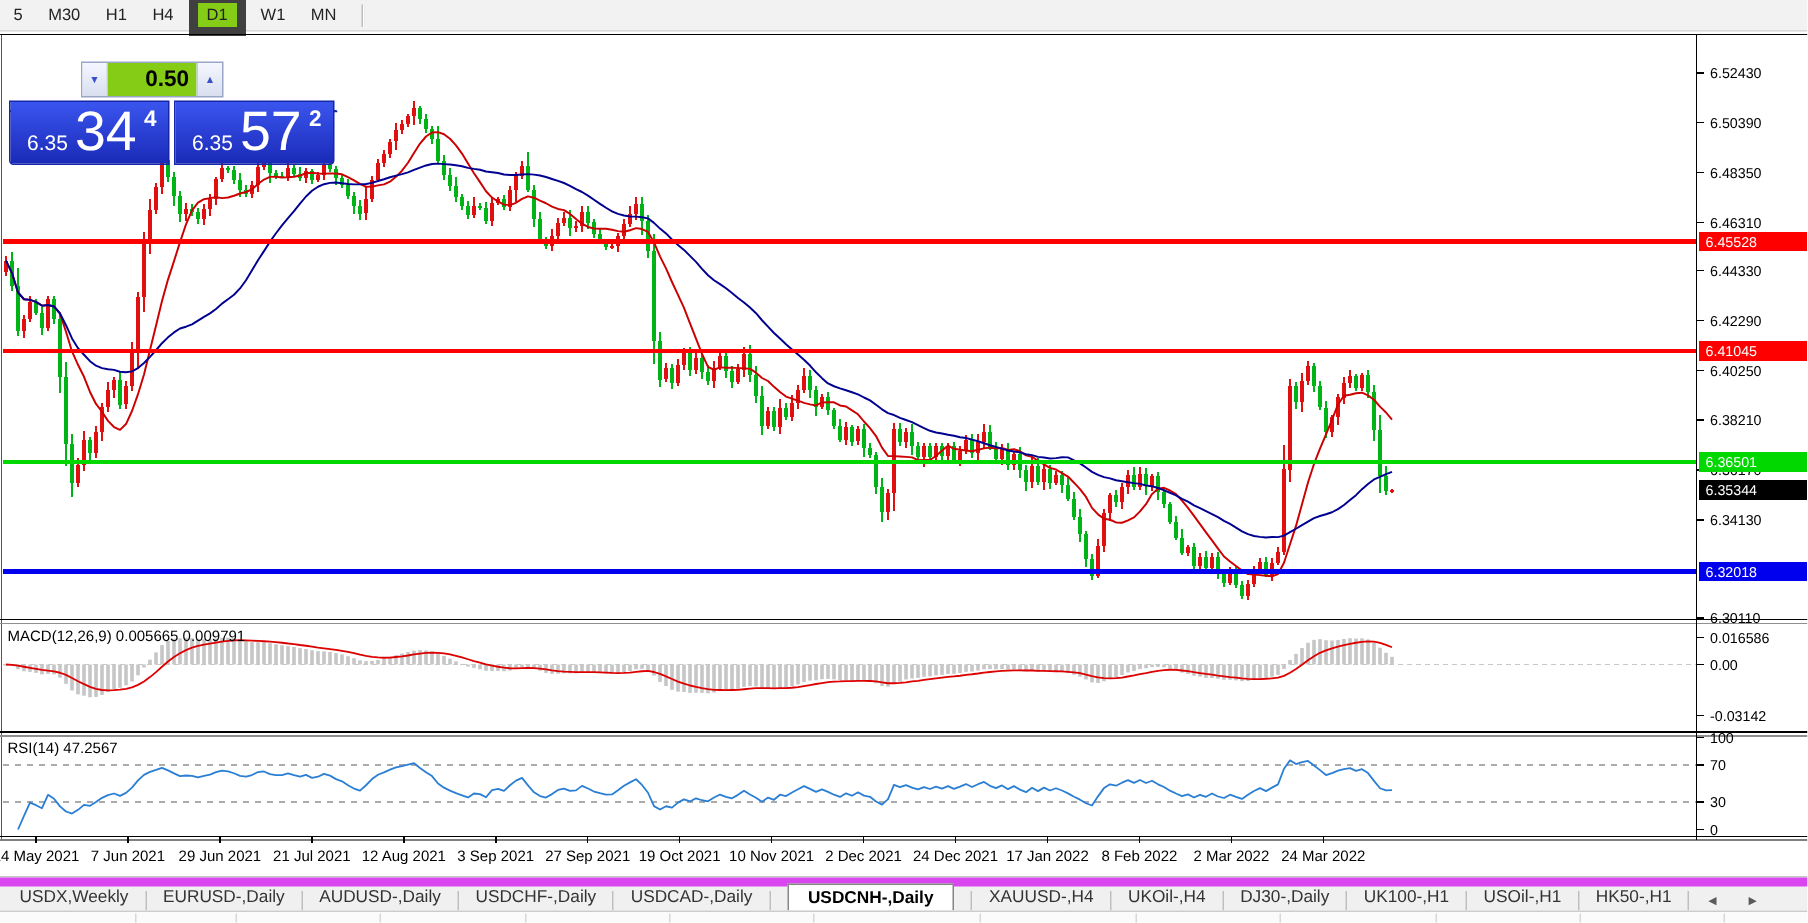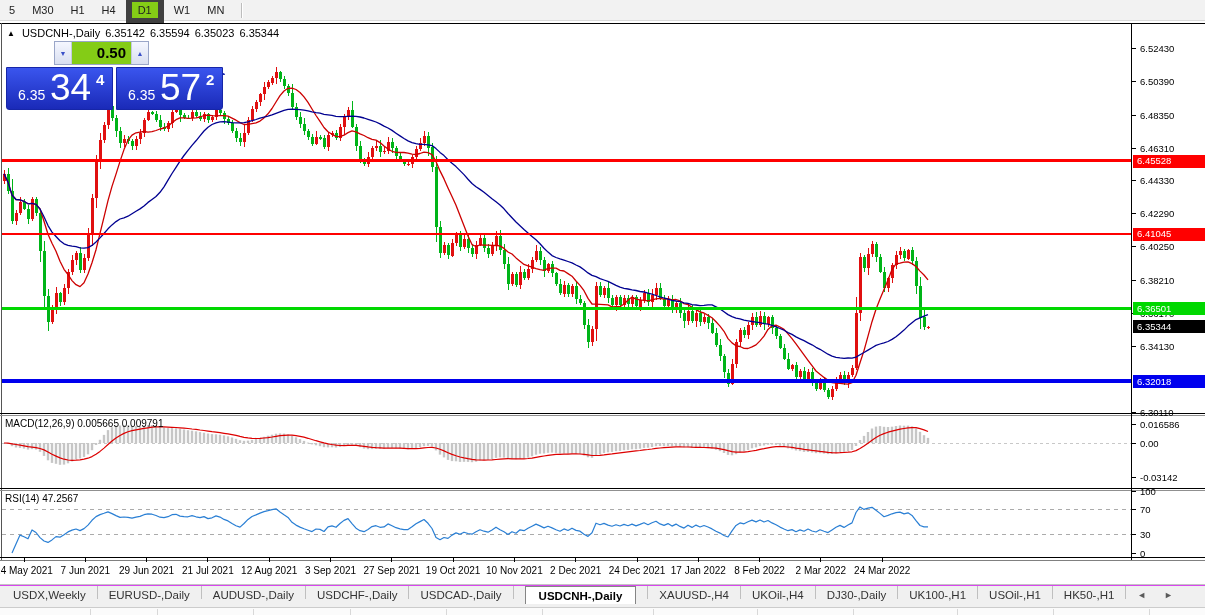--- a/index.html
+++ b/index.html
@@ -41,21 +41,21 @@
   .tp-price{position:relative;width:107px;background:linear-gradient(180deg,#3a55ee 0%,#1a2ab8 100%);
     border:1px solid #1626a8;box-sizing:border-box;color:#fff;}
   .tp-price-sell{border-radius:0 0 0 3px;margin-right:3px;}
   .tp-price-buy{border-radius:0 0 3px 0;}
   .tp-small{position:absolute;left:11px;bottom:6px;font-size:14px;font-weight:normal;}
   .tp-big{position:absolute;left:43px;top:-1px;font-size:37px;font-weight:normal;line-height:42px;}
   .tp-sup{position:absolute;left:89px;top:3px;font-size:15px;font-weight:bold;}
 
   
   .tabbar{position:absolute;left:0;top:585px;width:1205px;height:22px;background:#f0f0f0;
-    border-top:1px solid #d946ef;display:flex;align-items:flex-start;padding-left:13px;box-sizing:border-box;}
+    border-top:6px solid #d946ef;display:flex;align-items:flex-end;padding-left:13px;box-sizing:border-box;}
   .tab{font-size:11.5px;color:#333;white-space:nowrap;padding:3px 0;cursor:default;}
   .tab.active{background:#fff;border:1px solid #858585;border-bottom:none;font-weight:bold;color:#000;
     padding:3px 13px;height:18px;box-sizing:border-box;}
   .tab-sep{width:1px;height:13px;background:#bfbfbf;margin:0 11px;}
   .tab-arrows{position:absolute;right:14px;top:4px;font-size:9px;color:#5a5a5a;letter-spacing:18px;}
 
   
   .statusbar{position:absolute;left:0;top:607px;width:1205px;height:8px;background:#fbfbfb;
     border-top:1px solid #cccccc;}
   .statusbar .cell-sep{position:absolute;top:1px;width:1px;height:7px;background:#d8d8d8;}
@@ -889,23 +889,20 @@
         <text x="882.1999999999999" y="574" font-size="10" fill="#000" text-anchor="middle">24 Mar 2022</text>
       </g>
       <g>
         <text x="5" y="427" font-size="10" fill="#000">MACD(12,26,9) 0.005665 0.009791</text>
       </g>
       <g>
         <text x="5" y="502" font-size="10" fill="#000">RSI(14) 47.2567</text>
       </g>
     </svg>
 
-  <div class="chart-header">
-    <span class="tri">▲</span><span>USDCNH-,Daily</span><span class="val">6.35142</span><span class="val">6.35594</span><span class="val">6.35023</span><span class="val">6.35344</span>
-  </div>
 
   <div class="trade-panel">
     <div class="tp-row1">
       <div class="tp-sell-btn">SELL</div>
       <div class="tp-spin">
         <div class="tp-spin-down">
           <span>▼</span>
           </div>
         <div class="tp-vol">0.50</div>
         <div class="tp-spin-up">

